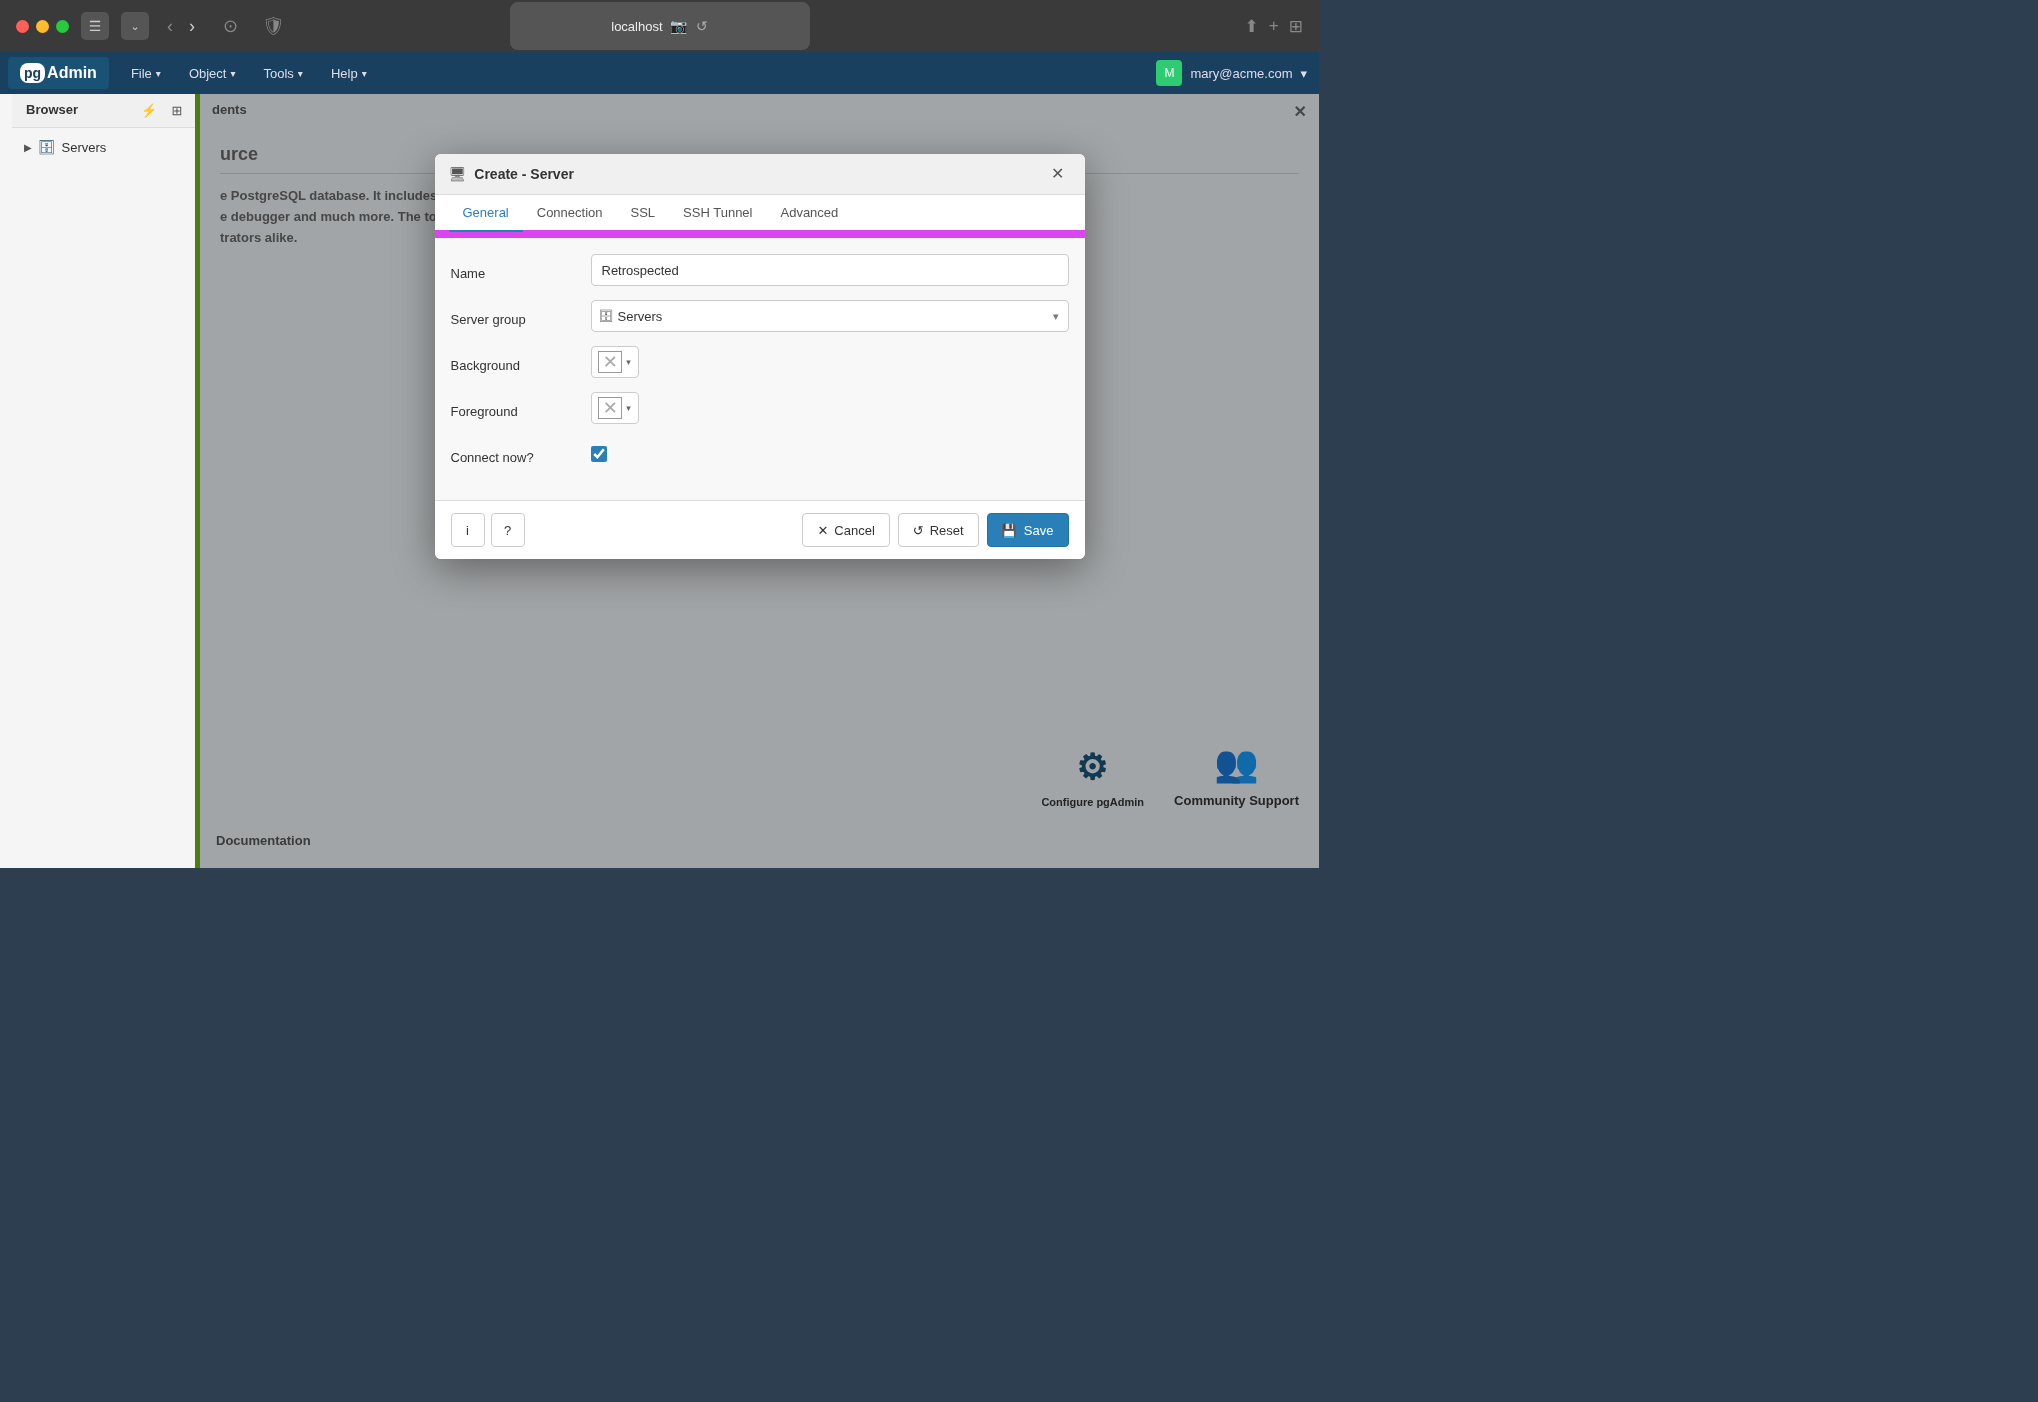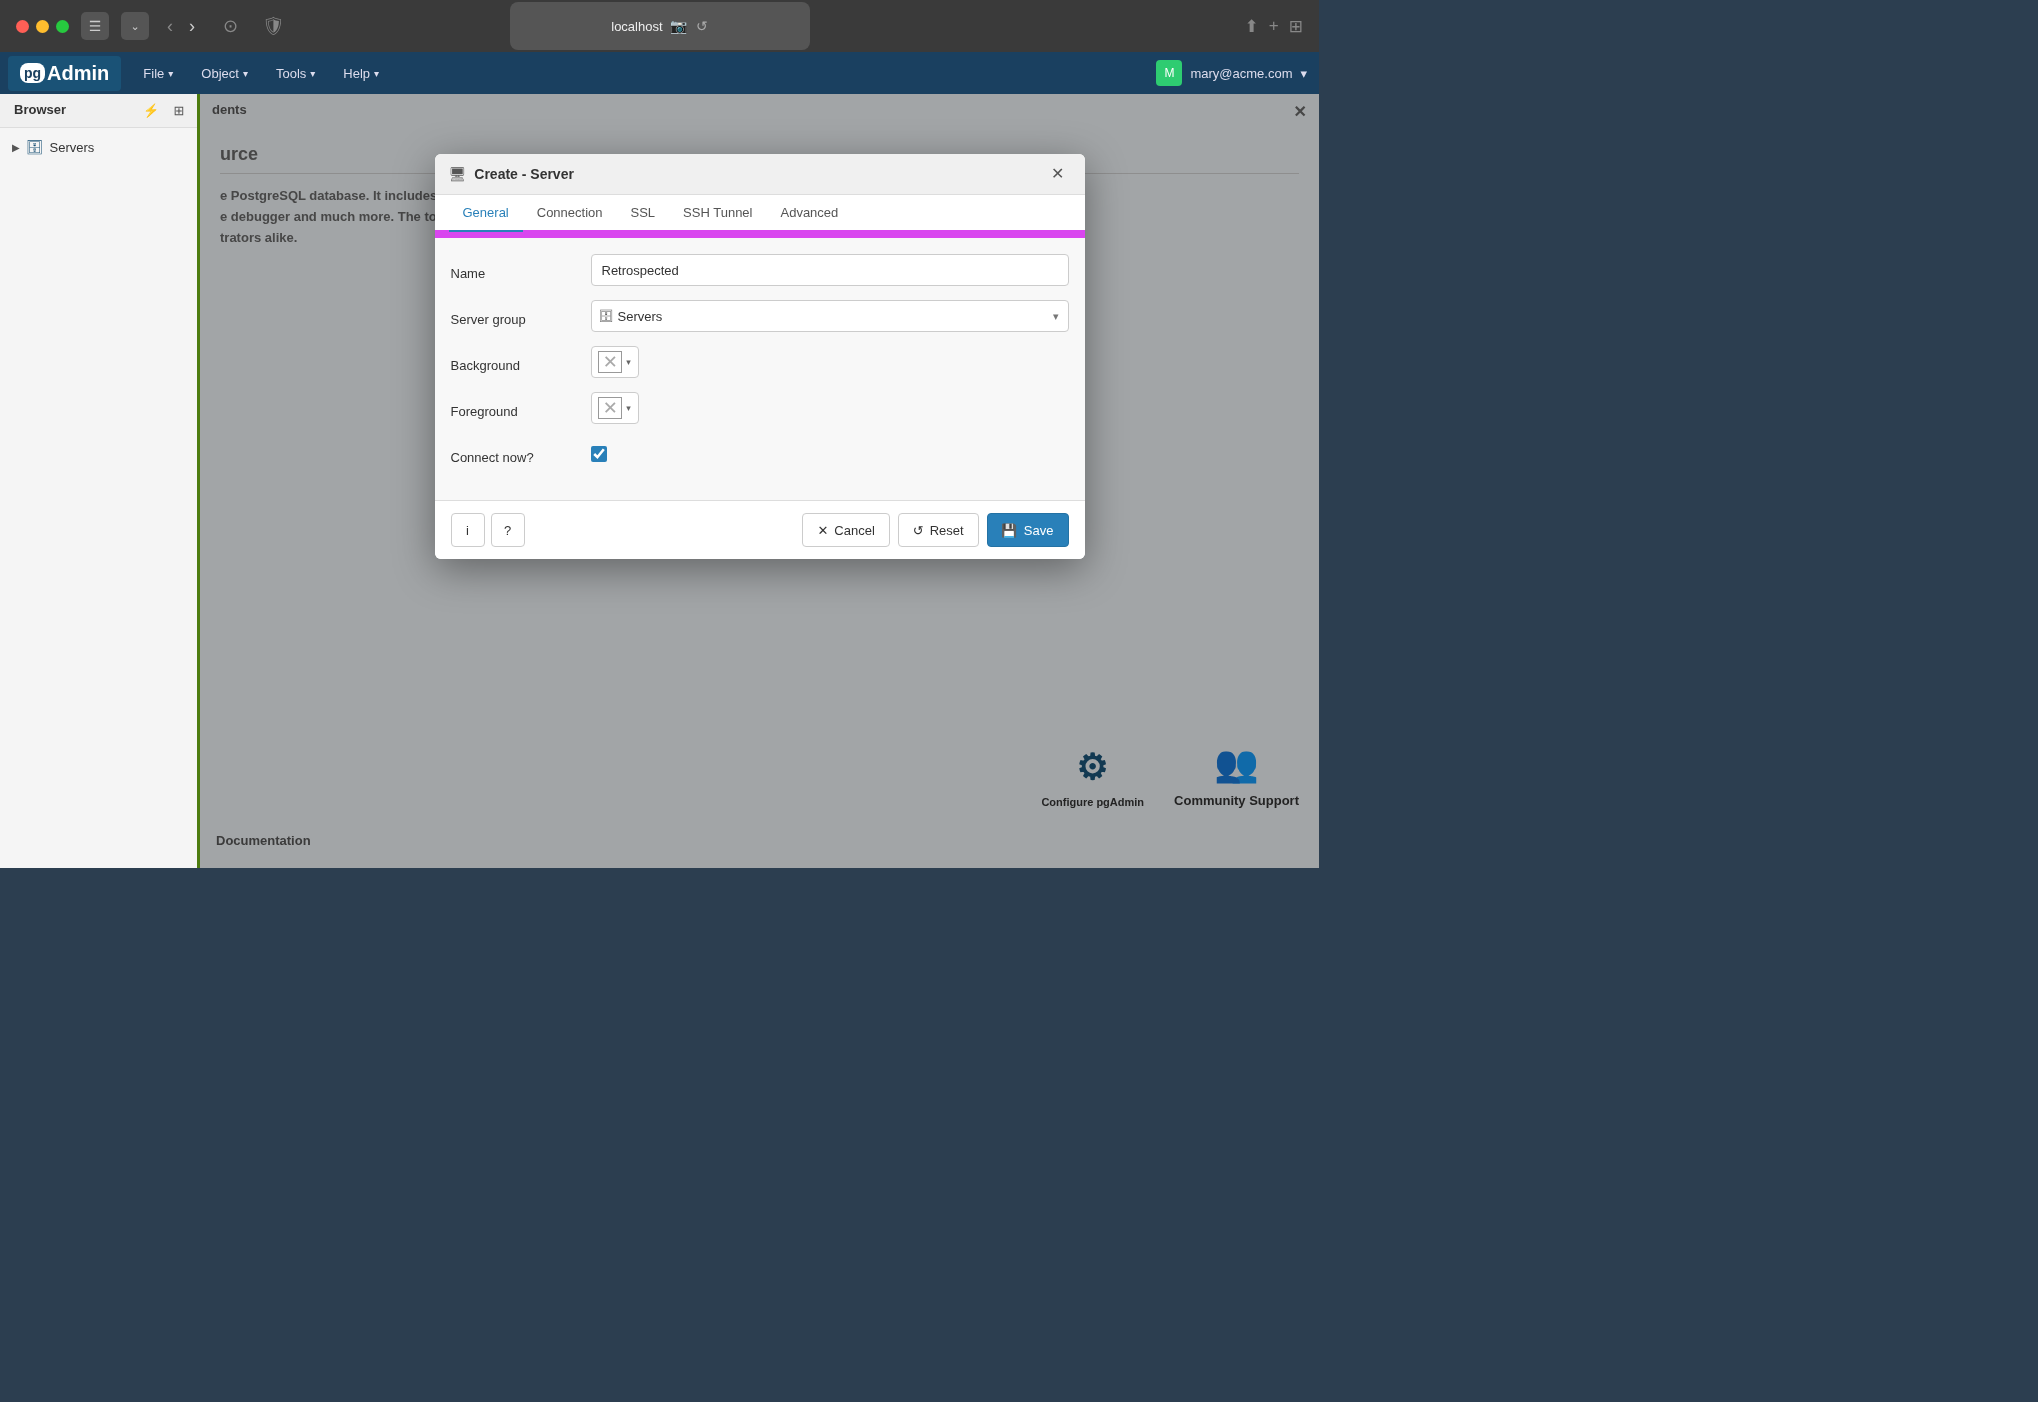--- a/index.html
+++ b/index.html
@@ -112,21 +112,21 @@
       color: #1a4060;
       font-weight: bold;
       font-size: 14px;
       padding: 2px 4px;
       border-radius: 8px;
       margin-right: 2px;
     }
     .pgadmin-logo .admin {
       color: white;
       font-weight: bold;
-      font-size: 20px;
+      font-size: 16px;
     }
     .menu-item {
       padding: 0 14px;
       height: 42px;
       display: flex;
       align-items: center;
       gap: 4px;
       cursor: pointer;
       color: #dde;
       font-size: 13px;
@@ -157,23 +157,24 @@
     
     .main-layout {
       display: flex;
       height: calc(868px - 52px - 42px);
     }
 
     
     .sidebar {
       width: 200px;
       background: #f5f5f5;
-      border-right: 3px solid #4d7c0f;
+      border-right: 5px solid #4d7c0f;
       display: flex;
       flex-direction: column;
+      padding-left: 12px;
     }
     .sidebar-toolbar {
       display: flex;
       align-items: center;
       padding: 4px 6px;
       border-bottom: 1px solid #ddd;
       gap: 4px;
       background: #f0f0f0;
     }
     .sidebar-tool-btn {

